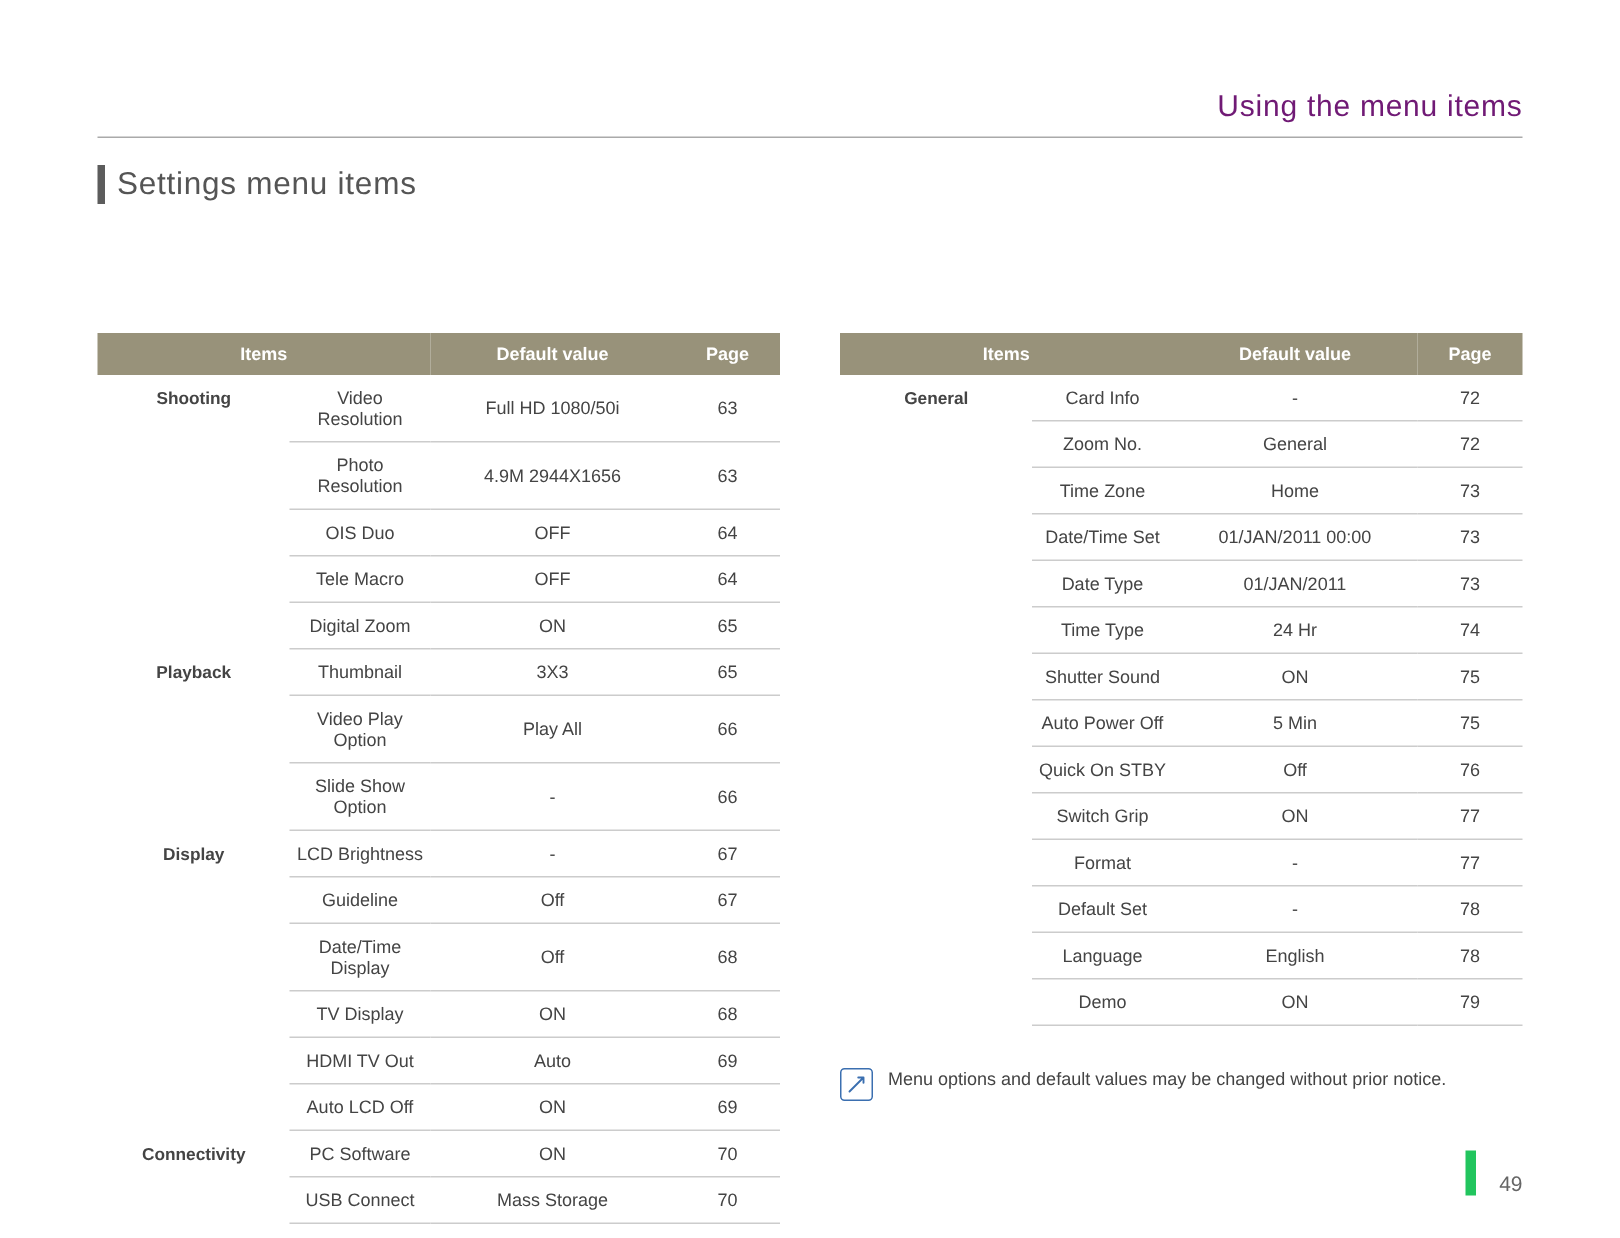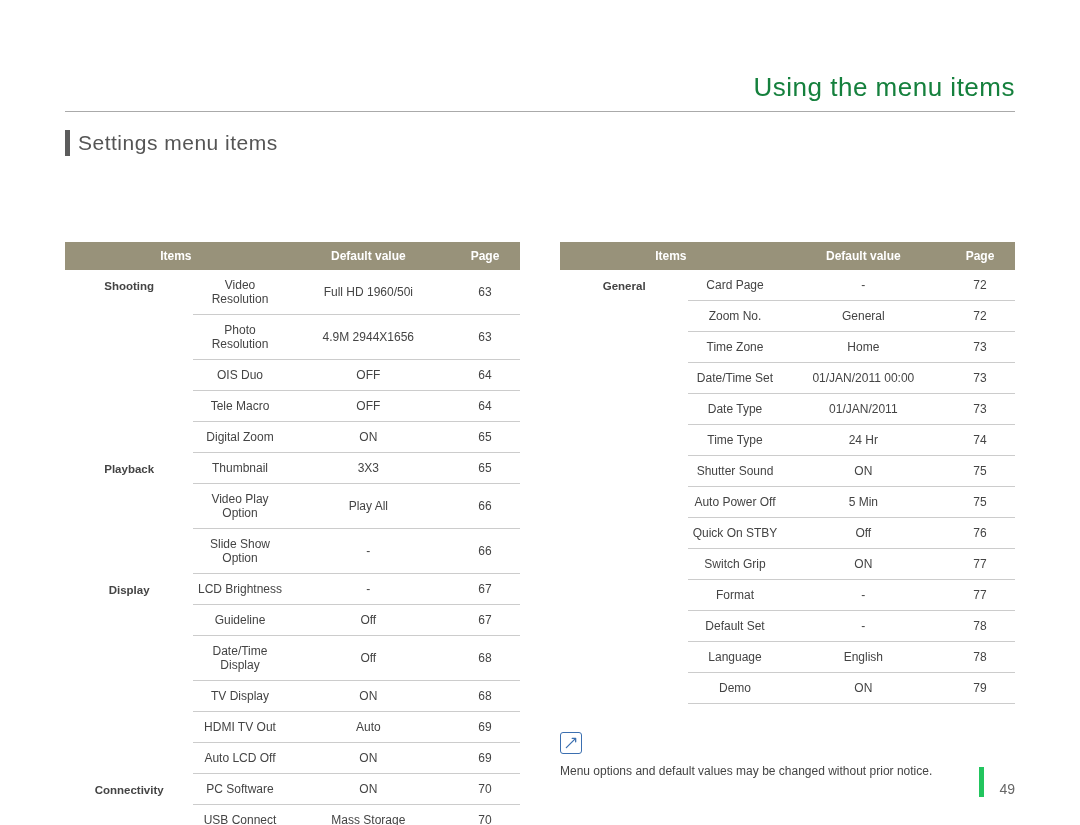--- a/index.html
+++ b/index.html
@@ -11,25 +11,25 @@
     color: #333;
     width: 1080px;
     height: 825px;
     position: relative;
   }
   .page {
     padding: 60px 65px 0 65px;
   }
   .page-title {
     text-align: right;
-    font-size: 26px;
+    font-size: 20px;
     font-weight: 300;
-    color: #15803d;
+    color: #701a75;
     letter-spacing: 0.5px;
-    margin: 12px 0 8px 0;
+    margin: 0 0 8px 0;
   }
   .title-rule {
     border: none;
     border-top: 1px solid #aaa;
     margin: 0 0 18px 0;
   }
   .section-title-wrap {
     display: flex;
     align-items: center;
     margin-bottom: 86px;
@@ -83,40 +83,39 @@
     font-size: 11.5px;
   }
   .table td.cat.empty { border-bottom: none; }
   .notice {
     display: flex;
     align-items: flex-start;
     gap: 10px;
     margin-top: 28px;
     font-size: 12px;
     color: #444;
-    flex-direction: column;
   }
   .notice-icon {
     width: 22px;
     height: 22px;
     border: 1.5px solid #3b6fb0;
     border-radius: 3px;
     display: flex;
     align-items: center;
     justify-content: center;
     flex-shrink: 0;
   }
   .notice-icon svg { width: 14px; height: 14px; }
   .page-number {
     position: absolute;
     bottom: 28px;
     right: 65px;
     font-size: 14px;
     color: #666;
-    border-left: 5px solid #22c55e;
+    border-left: 7px solid #22c55e;
     padding-left: 15px;
     height: 30px;
     display: flex;
     align-items: flex-end;
   }
 </style>
 </head>
 <body>
 
 <div class="page">
@@ -135,21 +134,21 @@
         <tr>
           <th colspan="2" class="items-col">Items</th>
           <th class="def-col">Default value</th>
           <th class="page-col">Page</th>
         </tr>
       </thead>
       <tbody>
           <tr>
             <td class="cat" style="width: 22%;">Shooting</td>
             <td>Video Resolution</td>
-            <td>Full HD  1960/50i</td>
+            <td>Full HD  1080/50i</td>
             <td>63</td>
           </tr>
           <tr>
             <td class="cat empty" style="width: 22%;"></td>
             <td>Photo Resolution</td>
             <td>4.9M  2944X1656</td>
             <td>63</td>
           </tr>
           <tr>
             <td class="cat empty" style="width: 22%;"></td>
@@ -249,21 +248,21 @@
         <thead>
           <tr>
             <th colspan="2" class="items-col">Items</th>
             <th class="def-col">Default value</th>
             <th class="page-col">Page</th>
           </tr>
         </thead>
         <tbody>
             <tr>
               <td class="cat" style="width: 22%;">General</td>
-              <td>Card Page</td>
+              <td>Card Info</td>
               <td>-</td>
               <td>72</td>
             </tr>
             <tr>
               <td class="cat empty" style="width: 22%;"></td>
               <td>Zoom No.</td>
               <td>General</td>
               <td>72</td>
             </tr>
             <tr>

